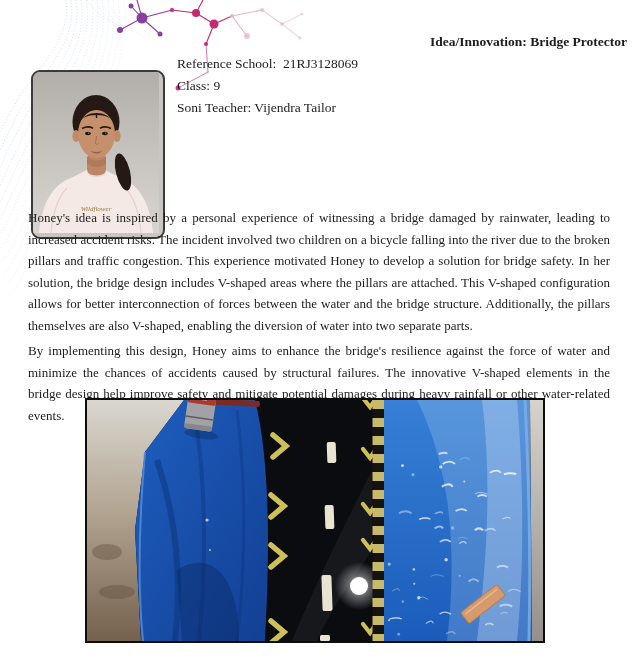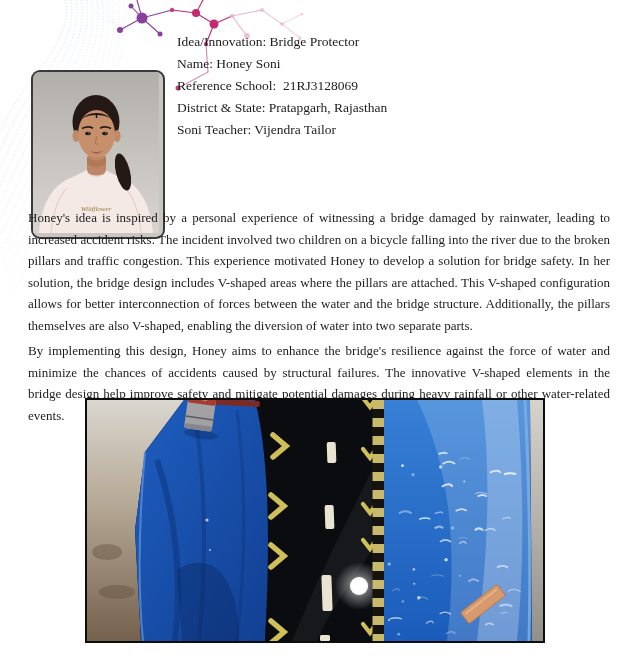--- a/index.html
+++ b/index.html
@@ -14,21 +14,21 @@
   .photo-frame{
     position:absolute;left:31px;top:36px;width:130px;height:165px;
     border:2px solid var(--photo-border,#3a3a3a);border-radius:9px;overflow:hidden;
     background:#c9c6c2;box-sizing:content-box;margin-top:34px;
   }
   .photo-frame svg{display:block;}
   .info{
     position:absolute;left:177px;top:31px;width:450px;
     font-size:13.5px;line-height:22px;
   }
-  .info-title{font-weight:normal;}
+  .info-title{font-weight:bold;text-align:right;}
   .info-line{white-space:pre;}
   .body-text{
     position:absolute;left:24px;top:203px;width:590px;
     font-size:13px;line-height:21.5px;text-align:justify;
   }
   .body-text p{margin:4px;}
   .model-frame{
     position:absolute;left:85px;top:398px;width:460px;height:245px;
     border:2px solid var(--model-border,#0d0d0d);box-sizing:border-box;
     background:#15171c;
@@ -141,23 +141,22 @@
       <path d="M57,78.5 Q63.5,81.5 70,78.5 Q63.5,85 57,78.5 Z" fill="#9e5e52"></path>
 
       <path d="M52,99 Q63.5,108 75,99 Q63.5,112 52,99 Z" fill="#e9dad6"></path>
 
       <text x="63" y="139" text-anchor="middle" font-size="7" font-style="italic" font-family="'Liberation Serif',serif" fill="#9a7a3a">Wildflower</text>
     </svg>
   </div>
 
   <div class="info">
     <div class="info-title">Idea/Innovation: Bridge Protector</div>
-    <div class="info-line">Name: Honey Soni</div>
     <div class="info-line">Reference School:  21RJ3128069</div>
-    <div class="info-line">District &amp; State: Pratapgarh, Rajasthan</div>
+    <div class="info-line">Class: 9</div>
     <div class="info-line">Soni Teacher: Vijendra Tailor</div>
   </div>
 
   <div class="body-text">
     <p>Honey's idea is inspired by a personal experience of witnessing a bridge damaged by rainwater, leading to increased accident risks. The incident involved two children on a bicycle falling into the river due to the broken pillars and traffic congestion. This experience motivated Honey to develop a solution for bridge safety. In her solution, the bridge design includes V-shaped areas where the pillars are attached. This V-shaped configuration allows for better interconnection of forces between the water and the bridge structure. Additionally, the pillars themselves are also V-shaped, enabling the diversion of water into two separate parts.</p>
     <p>By implementing this design, Honey aims to enhance the bridge's resilience against the force of water and minimize the chances of accidents caused by structural failures. The innovative V-shaped elements in the bridge design help improve safety and mitigate potential damages during heavy rainfall or other water-related events.</p>
   </div>
 
   <div class="model-frame" role="img" aria-label="Top view of bridge model: black road with yellow chevrons, white dashed center line and checkered edge strip between two blue water channels">
     <svg width="456" height="241" viewBox="0 0 456 241">

